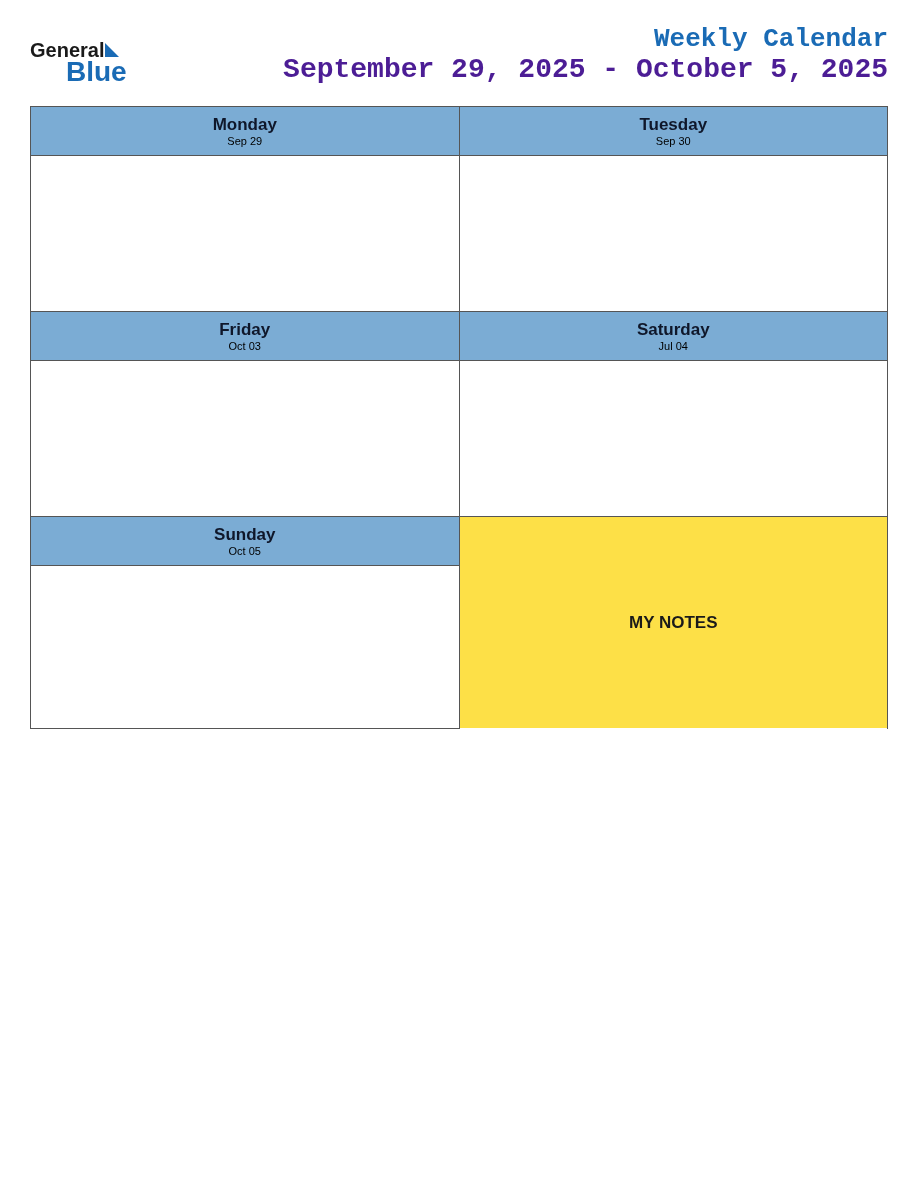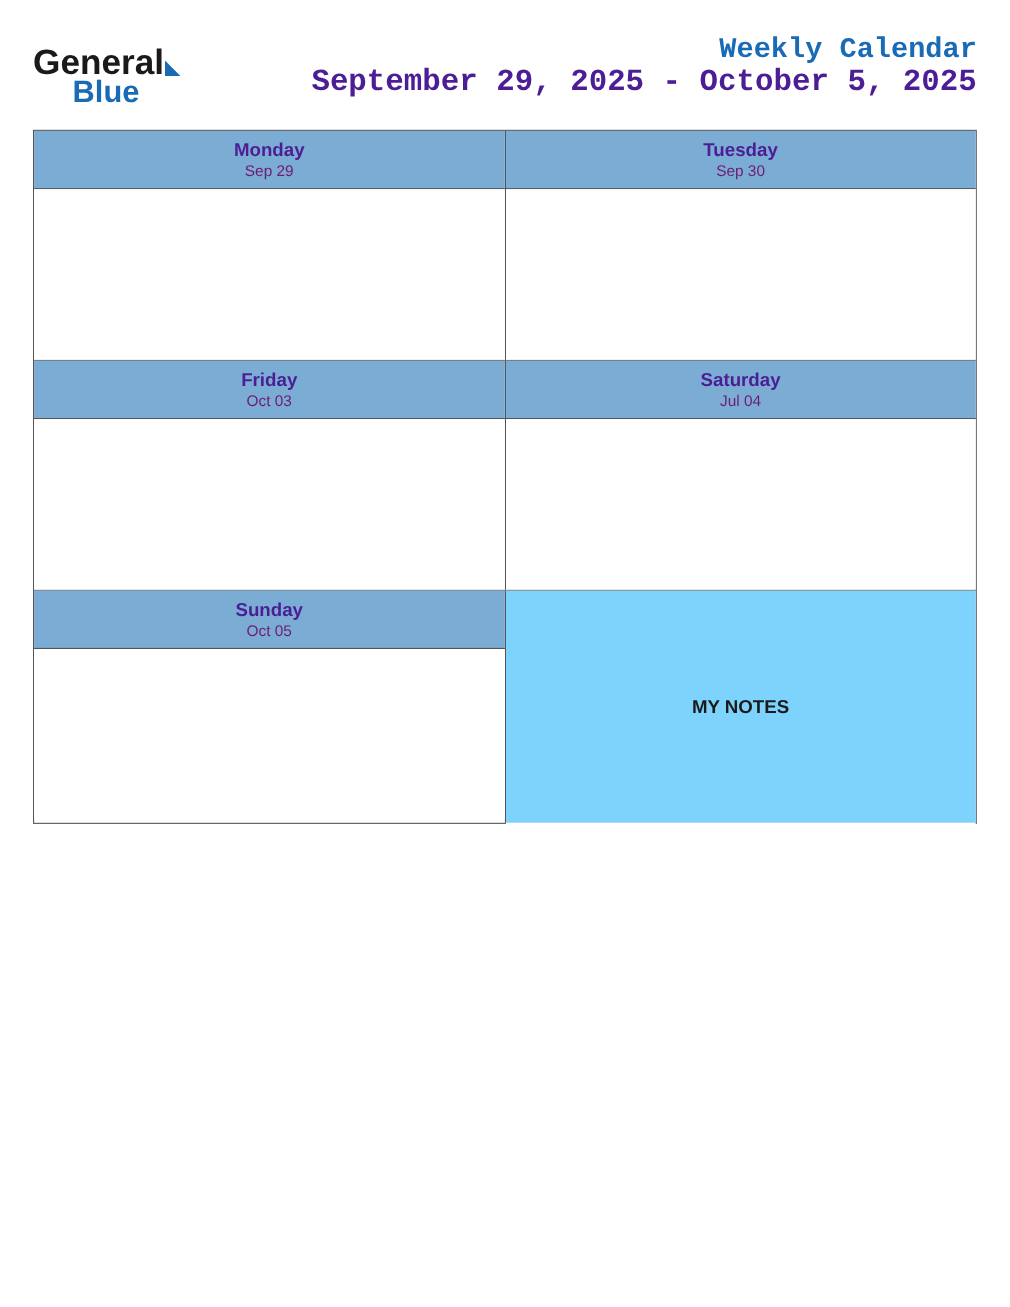--- a/index.html
+++ b/index.html
@@ -33,21 +33,21 @@
       display: flex;
       align-items: flex-end;
       font-size: 28px;
       font-weight: bold;
       color: #1a1a1a;
       line-height: 1;
     }
 
     .logo-general {
       color: #1a1a1a;
-      font-size: 32px;
+      font-size: 20px;
       font-weight: bold;
       margin-top: 20px;
     }
 
     .logo-triangle {
       width: 0;
       height: 0;
       border-left: 14px solid #1a6bb5;
       border-top: 14px solid transparent;
       border-bottom: 0px solid transparent;
@@ -107,35 +107,35 @@
     .day-header {
       background-color: #7bacd4;
       text-align: center;
       padding: 8px 4px;
       border-bottom: 1.5px solid #555;
     }
 
     .day-name {
       font-size: 17px;
       font-weight: bold;
-      color: #4c1d95;
+      color: #0f172a;
     }
 
     .day-date {
-      font-size: 14px;
-      color: #701a75;
+      font-size: 11px;
+      color: #000000;
     }
 
     .day-body {
       height: 155px;
       background: #ffffff;
     }
 
     .notes-header {
-      background-color: #7dd3fc;
+      background-color: #fde047;
       text-align: right;
       padding: 18px 18px;
       display: flex;
       align-items: center;
       justify-content: center;
       height: 100%;
     }
 
     .notes-title {
       font-size: 17px;

